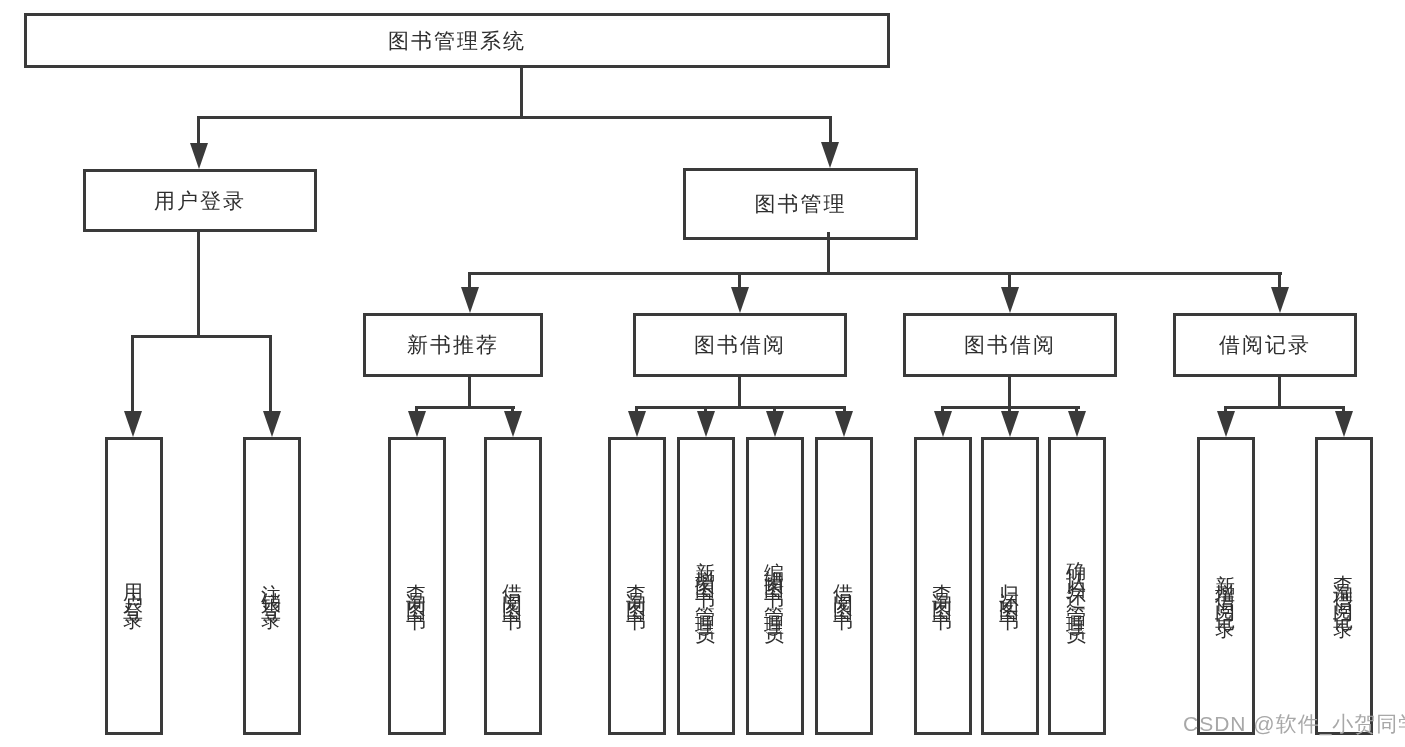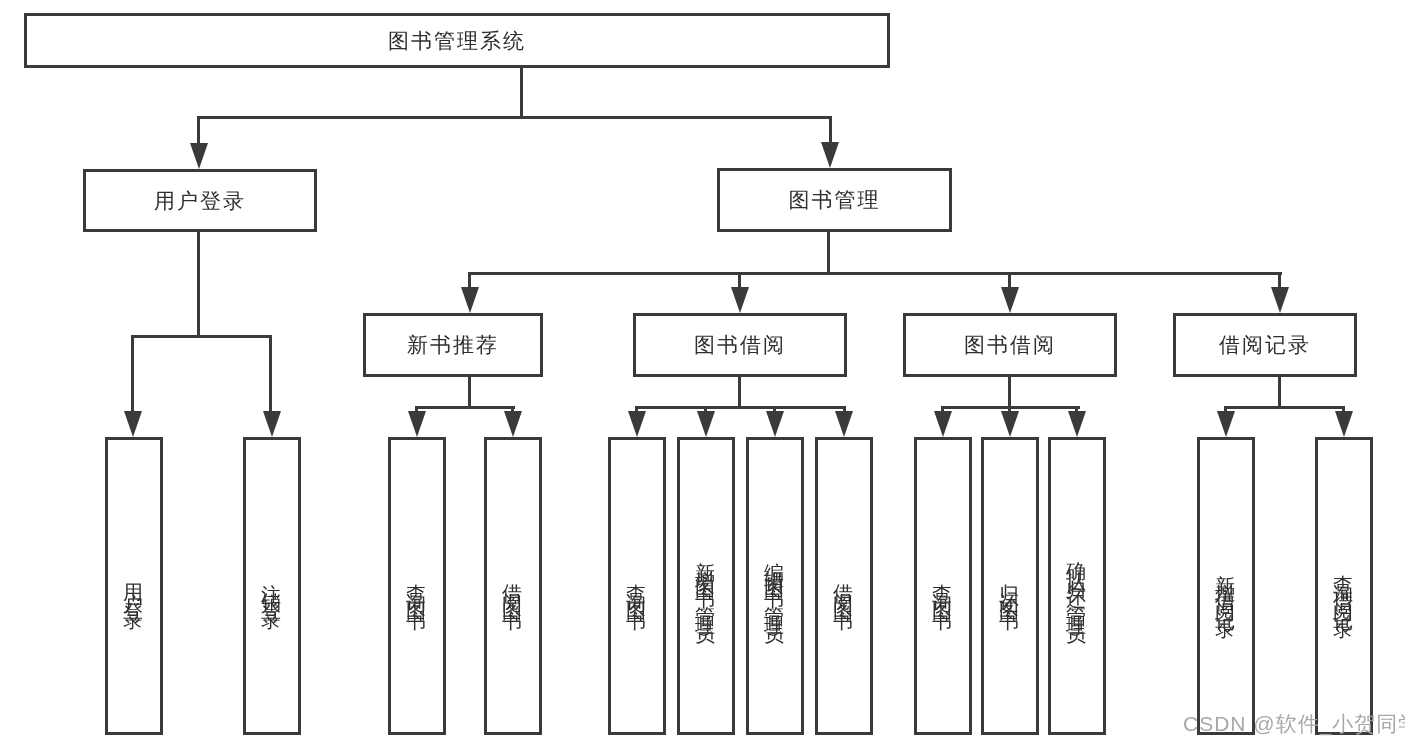--- a/index.html
+++ b/index.html
@@ -38,21 +38,21 @@
 </style>
 </head>
 <body>
 
 <div id="canvas">
 
   <div class="box hbox" style="left:24px;top:13px;width:866px;height:55px;">图书管理系统</div>
 
   <div class="box hbox" style="left:83px;top:169px;width:234px;height:63px;">用户登录</div>
 
-  <div class="box hbox" style="left:717px;top:168px;width:235px;height:64px;">图书管理</div>
+  <div class="box hbox" style="left:683px;top:168px;width:235px;height:72px;">图书管理</div>
 
   <div class="box hbox" style="left:363px;top:313px;width:180px;height:64px;">新书推荐</div>
 
   <div class="box hbox" style="left:633px;top:313px;width:214px;height:64px;text-align:center;">图书借阅</div>
 
   <div class="box hbox" style="left:903px;top:313px;width:214px;height:64px;">图书借阅</div>
 
   <div class="box hbox" style="left:1173px;top:313px;width:184px;height:64px;">借阅记录</div>
 
   <div class="box vbox" style="left:105px;top:437px;width:58px;height:298px;">用户登录</div>

